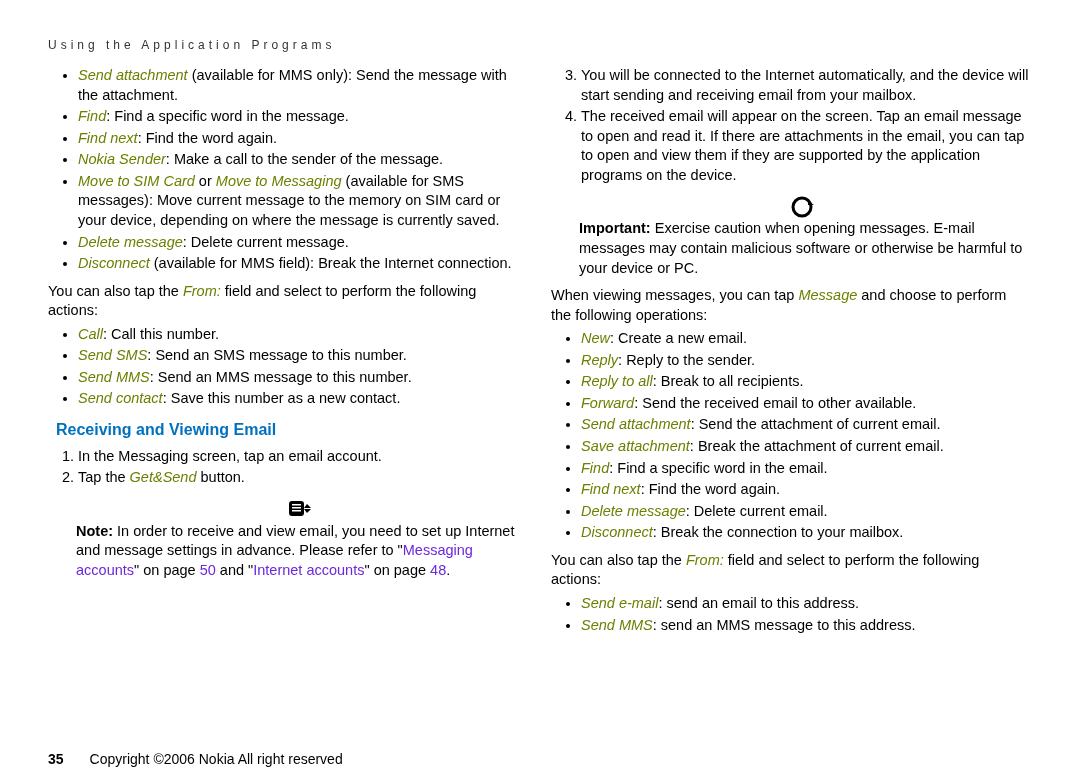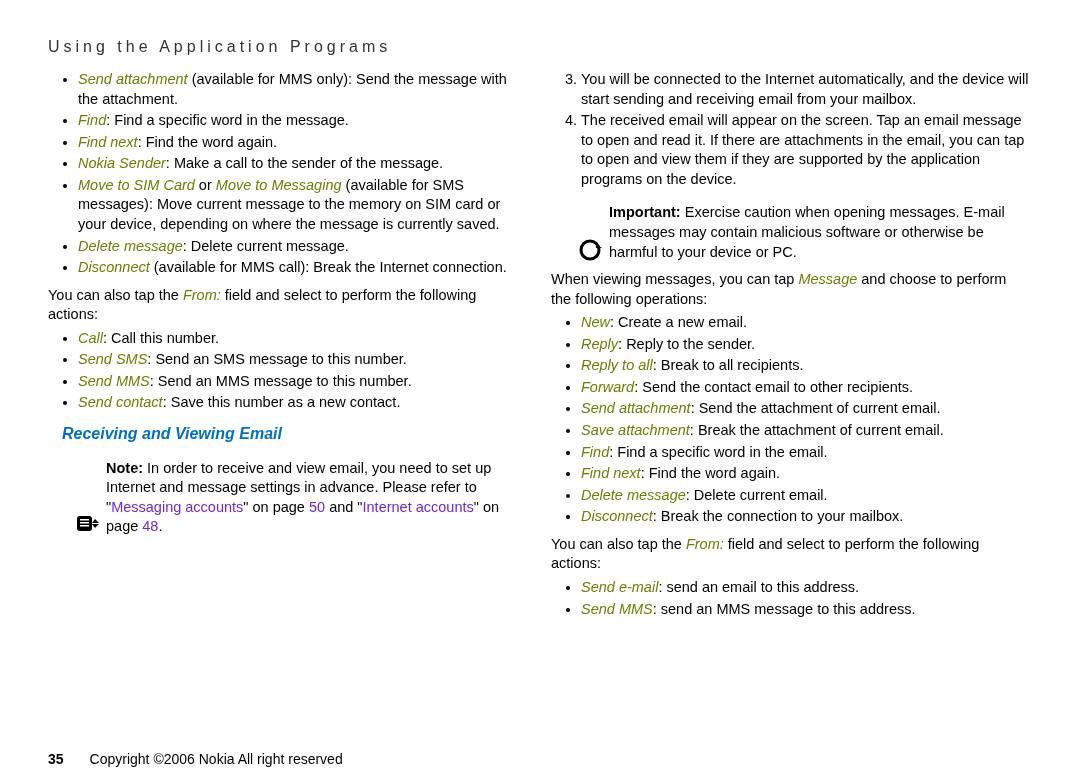--- a/index.html
+++ b/index.html
@@ -12,21 +12,21 @@
     height: 779px;
     overflow: hidden;
   }
   .page {
     padding: 38px 48px 0 48px;
     box-sizing: border-box;
     height: 100%;
     position: relative;
   }
   .header {
-    font-size: 16px;
+    font-size: 12px;
     letter-spacing: 4px;
     color: #333;
     margin-bottom: 14px;
   }
   .columns {
     display: flex;
     gap: 22px;
   }
   .col {
     flex: 1;
@@ -45,27 +45,27 @@
     font-style: italic;
     color: #6a8000;
   }
   .link {
     color: #6d28d9;
   }
   .subhead {
     color: #0070c0;
     font-weight: bold;
     font-size: 16px;
-    margin: 10px 0 6px 14px;
-    font-style: italic;
+    margin: 10px 0 6px 8px;
   }
   .note-block {
     display: flex;
-    align-items: flex-end;
-    margin: 14px 0 0 28px;
+    align-items: center;
+    margin: 6px 0 0 28px;
+    flex-direction: column;
   }
   .note-icon, .imp-icon {
     width: 24px;
     height: 24px;
     margin-right: 6px;
     margin-top: 2px;
     flex-shrink: 0;
   }
   .note-icon svg, .imp-icon svg { width: 24px; height: 24px; }
   .footer {
@@ -88,31 +88,35 @@
   <div class="columns">
 
     <div class="col">
       <ul>
         <li><span class="term">Send attachment</span><span> (available for MMS only): Send the message with the attachment.</span></li>
         <li><span class="term">Find</span><span>: Find a specific word in the message.</span></li>
         <li><span class="term">Find next</span><span>: Find the word again.</span></li>
         <li><span class="term">Nokia Sender</span><span>: Make a call to the sender of the message.</span></li>
         <li><span class="term">Move to SIM Card</span><span> or </span><span class="term">Move to Messaging</span><span> (available for SMS messages): Move current message to the memory on SIM card or your device, depending on where the message is currently saved.</span></li>
         <li><span class="term">Delete message</span><span>: Delete current message.</span></li>
-        <li><span class="term">Disconnect</span><span> (available for MMS call): Break the Internet connection.</span></li>
+        <li><span class="term">Disconnect</span><span> (available for MMS field): Break the Internet connection.</span></li>
       </ul>
       <p><span>You can also tap the </span><span class="term">From:</span><span> field and select to perform the following actions:</span></p>
       <ul>
         <li><span class="term">Call</span><span>: Call this number.</span></li>
         <li><span class="term">Send SMS</span><span>: Send an SMS message to this number.</span></li>
         <li><span class="term">Send MMS</span><span>: Send an MMS message to this number.</span></li>
         <li><span class="term">Send contact</span><span>: Save this number as a new contact.</span></li>
       </ul>
 
       <div class="subhead">Receiving and Viewing Email</div>
+      <ol>
+        <li>In the Messaging screen, tap an email account.</li>
+        <li><span>Tap the </span><span class="term">Get&amp;Send</span><span> button.</span></li>
+      </ol>
 
       <div class="note-block">
         <span class="note-icon">
           <svg viewBox="0 0 24 24">
               <rect x="1" y="3" width="15" height="15" rx="3" fill="#000"></rect>
               <path d="M16 10 L23 10 L19 6 Z M16 11 L23 11 L19 15 Z" fill="#000"></path>
               <rect x="4" y="6" width="9" height="1.5" fill="#fff"></rect>
               <rect x="4" y="9" width="9" height="1.5" fill="#fff"></rect>
               <rect x="4" y="12" width="9" height="1.5" fill="#fff"></rect>
             </svg>
@@ -140,21 +144,21 @@
           <b>Important:</b><span> Exercise caution when opening messages. E-mail messages may contain malicious software or otherwise be harmful to your device or PC.</span>
         </div>
       </div>
 
       <p style="margin-top:8px"><span>When viewing messages, you can tap </span><span class="term">Message</span><span> and choose to perform the following operations:</span></p>
 
       <ul>
         <li><span class="term">New</span><span>: Create a new email.</span></li>
         <li><span class="term">Reply</span><span>: Reply to the sender.</span></li>
         <li><span class="term">Reply to all</span><span>: Break to all recipients.</span></li>
-        <li><span class="term">Forward</span><span>: Send the contact email to other recipients.</span></li>
+        <li><span class="term">Forward</span><span>: Send the received email to other available.</span></li>
         <li><span class="term">Send attachment</span><span>: Send the attachment of current email.</span></li>
         <li><span class="term">Save attachment</span><span>: Break the attachment of current email.</span></li>
         <li><span class="term">Find</span><span>: Find a specific word in the email.</span></li>
         <li><span class="term">Find next</span><span>: Find the word again.</span></li>
         <li><span class="term">Delete message</span><span>: Delete current email.</span></li>
         <li><span class="term">Disconnect</span><span>: Break the connection to your mailbox.</span></li>
       </ul>
 
       <p><span>You can also tap the </span><span class="term">From:</span><span> field and select to perform the following actions:</span></p>
 

